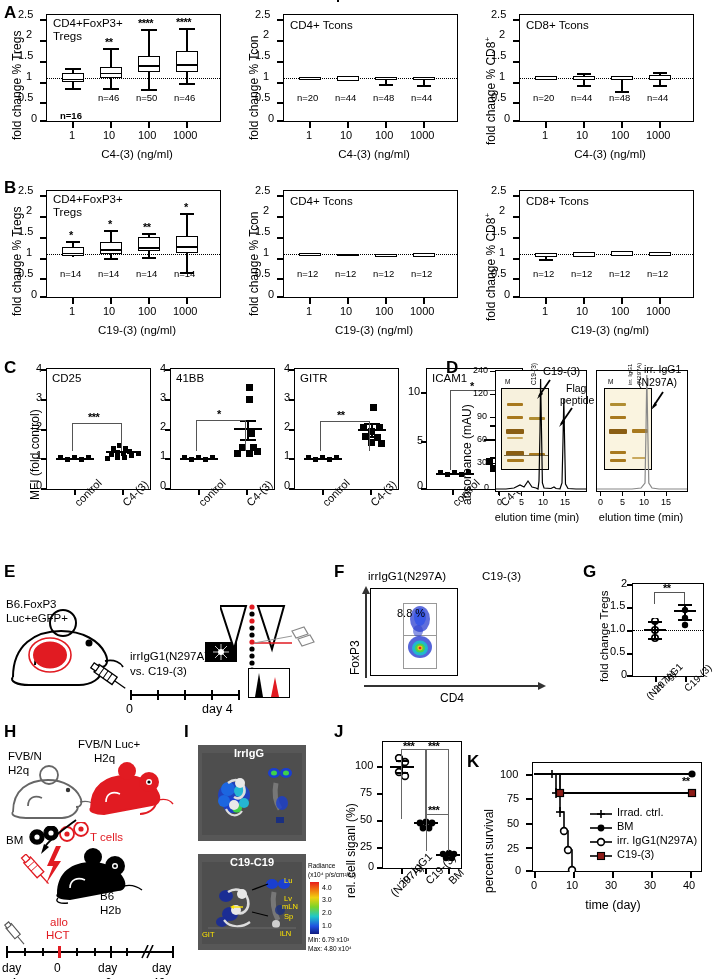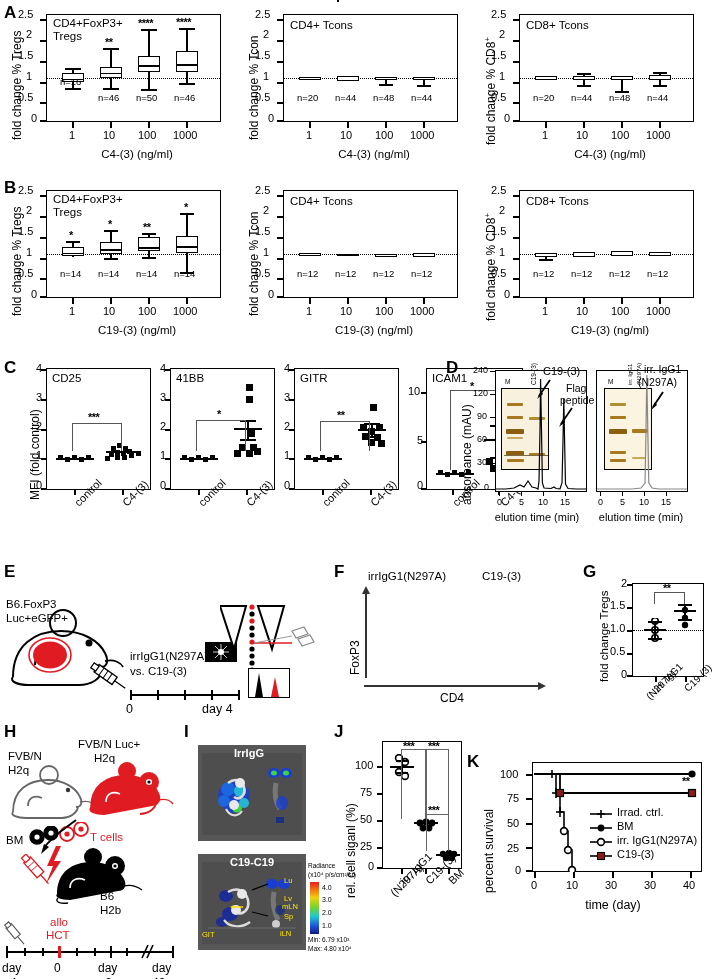--- a/index.html
+++ b/index.html
@@ -51,21 +51,21 @@
   <div class="inplot-title" style="left:53px;top:17px;">CD4+FoxP3+</div>
   <div class="inplot-title" style="left:53px;top:30px;">Tregs</div>
   <div class="dotline" style="left:47px;top:78px;width:173px;"></div>
 
   <div>
     <div class="whisk" style="left:72px;top:68px;width:1.6px;height:21px;"></div>
     <div class="whisk" style="left:65px;top:68px;width:16px;height:1.5px;"></div>
     <div class="whisk" style="left:65px;top:88px;width:16px;height:1.5px;"></div>
     <div class="box" style="left:62px;top:73px;width:22px;height:9px;"></div>
     <div class="medline" style="left:62px;top:78.5px;width:22px;height:1.6px;"></div>
-    <div class="nlab" style="left:60px;top:76px;">n=16</div>
+    <div class="nlab" style="left:60px;top:110px;font-weight:bold;">n=16</div>
   </div>
   <div>
     <div class="whisk" style="left:110px;top:48px;width:1.6px;height:41px;"></div>
     <div class="whisk" style="left:103px;top:48px;width:16px;height:1.5px;"></div>
     <div class="whisk" style="left:103px;top:88px;width:16px;height:1.5px;"></div>
     <div class="box" style="left:100px;top:67px;width:22px;height:11px;"></div>
     <div class="medline" style="left:100px;top:72.5px;width:22px;height:1.6px;"></div>
     <div class="nlab" style="left:98px;top:92px;">n=46</div>
     <div class="star" style="left:105px;top:36px;">**</div>
   </div>
@@ -710,20 +710,35 @@
   <svg class="abs" style="left:30px;top:26px;" width="12" height="94">
       <line x1="6" y1="92" x2="6" y2="6" stroke="#333" stroke-width="2"></line>
       <polygon points="6,0 2,8 10,8" fill="#333"></polygon>
     </svg>
   <svg class="abs" style="left:32px;top:120px;" width="185" height="12">
       <line x1="2" y1="6" x2="178" y2="6" stroke="#333" stroke-width="2"></line>
       <polygon points="184,6 176,2 176,10" fill="#333"></polygon>
     </svg>
   <div class="abs" style="left:110px;top:131px;font-size:12px;">CD4</div>
 
+  <div class="abs" style="left:40px;top:28px;width:88px;height:88px;border:1.8px solid #000;background:#fff;">
+    <div class="abs" style="left:32px;top:14px;width:34px;height:66px;border:1px solid #999;"></div>
+    <div class="abs" style="left:32px;top:46px;width:34px;height:1px;background:#999;"></div>
+    <svg class="abs" style="left:30px;top:12px;" width="40" height="70" viewBox="0 0 40 70">
+      <ellipse cx="19" cy="18" rx="10" ry="13" fill="#2b3fcf" opacity="0.75"></ellipse>
+      <ellipse cx="19" cy="16" rx="6" ry="9" fill="#3355e8" opacity="0.85"></ellipse>
+      <ellipse cx="19" cy="46" rx="12" ry="11" fill="#2b3fcf" opacity="0.8"></ellipse>
+      <ellipse cx="19" cy="47" rx="8" ry="7.5" fill="#21b7cf"></ellipse>
+      <ellipse cx="19" cy="47" rx="5" ry="4.5" fill="#4ad14a"></ellipse>
+      <ellipse cx="19" cy="47" rx="2.6" ry="2.4" fill="#f0c020"></ellipse>
+      <ellipse cx="19" cy="47" rx="1.3" ry="1.2" fill="#e02020"></ellipse>
+      <ellipse cx="17" cy="30" rx="5" ry="6" fill="#2b3fcf" opacity="0.55"></ellipse>
+    </svg>
+    <div class="abs" style="left:26px;top:18px;font-size:11px;">8.8 %</div>
+  </div>
   <div class="abs" style="left:38px;top:10px;font-size:11.5px;white-space:nowrap;">irrIgG1(N297A)</div>
 
   <div class="abs" style="left:152px;top:10px;font-size:11.5px;white-space:nowrap;">C19-(3)</div>
 </div>
 
 <div class="panel-letter" style="left:583px;top:562px;">G</div>
 <div class="abs" style="left:580px;top:560px;width:135px;height:150px;">
   <div class="ylab" style="left:18px;top:122px;font-size:11.5px;">fold change Tregs</div>
   <div class="plot-frame" style="left:52px;top:23px;width:72px;height:94px;"></div>
   <div class="tick-lab" style="left:41px;top:17px;">2</div>

